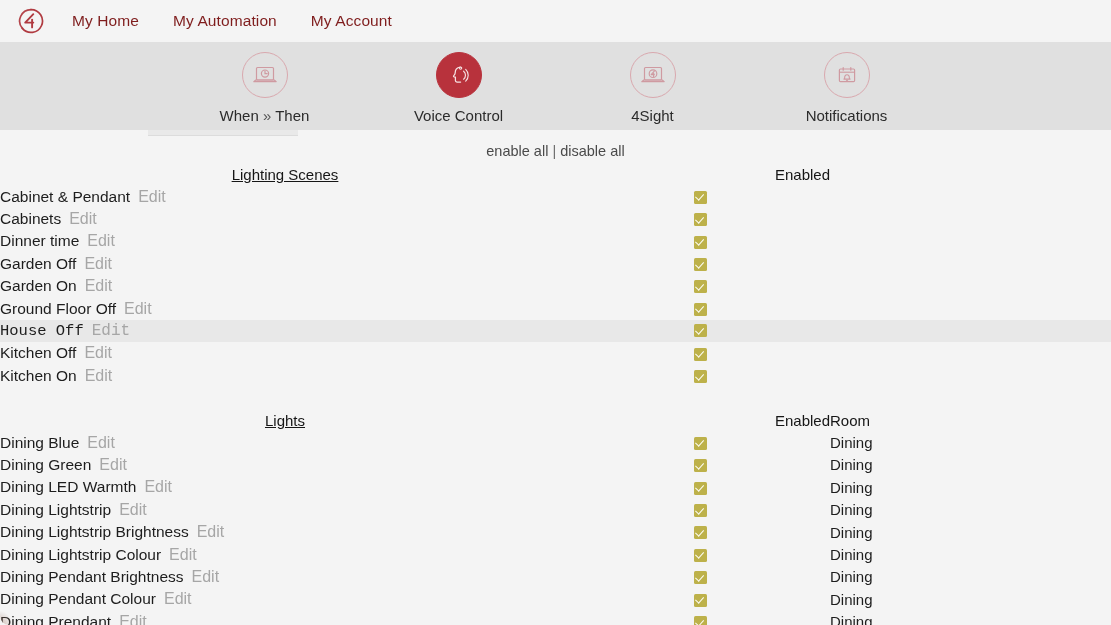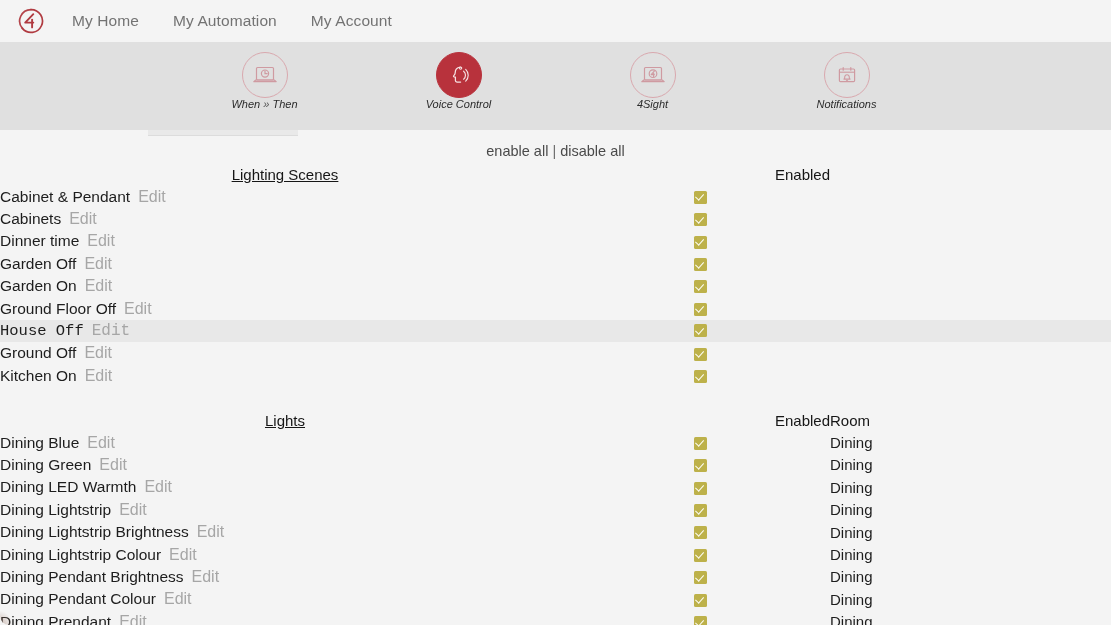--- a/index.html
+++ b/index.html
@@ -23,21 +23,21 @@
     gap: 0;
   }
   .logo {
     width: 30px; height: 30px;
     flex: 0 0 auto;
     margin-right: 26px;
     display: flex; align-items: center; justify-content: center;
   }
   .nav-link {
     font-size: 15.5px;
-    color: #737373;
+    color: #7f1d1d;
     letter-spacing: .1px;
     margin-right: 34px;
     cursor: pointer;
     white-space: nowrap;
   }
 
   
   .toolband {
     height: 88px;
     background: #e0e0e0;
@@ -59,24 +59,24 @@
     border-radius: 50%;
     border: 1.3px solid #d9a8ae;
     display: flex; align-items: center; justify-content: center;
     background: transparent;
   }
   .tool.active .tool-ico {
     background: #b8323c;
     border-color: #b8323c;
   }
   .tool-label {
-    font-size: 11px;
+    margin-top: 9px;
+    font-size: 15px;
     color: #2b2b2b;
     white-space: nowrap;
-    font-style: italic;
   }
   .tool-label .chev { color: #555; }
 
   
   .content {
     position: relative;
     height: calc(625px - 42px - 88px);
     background: #f4f4f4;
     overflow: hidden;
     border-radius: 9px;
@@ -318,21 +318,21 @@
           <td class="c1"><span>Ground Floor Off</span><span class="edit">Edit</span></td>
           <td class="c2"><span class="cbx"></span></td>
           <td class="c3"></td>
         </tr>
         <tr class="row hl">
           <td class="c1"><span>House Off</span><span class="edit">Edit</span></td>
           <td class="c2"><span class="cbx"></span></td>
           <td class="c3"></td>
         </tr>
         <tr class="row">
-          <td class="c1"><span>Ground Off</span><span class="edit">Edit</span></td>
+          <td class="c1"><span>Kitchen Off</span><span class="edit">Edit</span></td>
           <td class="c2"><span class="cbx"></span></td>
           <td class="c3"></td>
         </tr>
         <tr class="row">
           <td class="c1"><span>Kitchen On</span><span class="edit">Edit</span></td>
           <td class="c2"><span class="cbx"></span></td>
           <td class="c3"></td>
         </tr>
       </tbody>
   </table>

